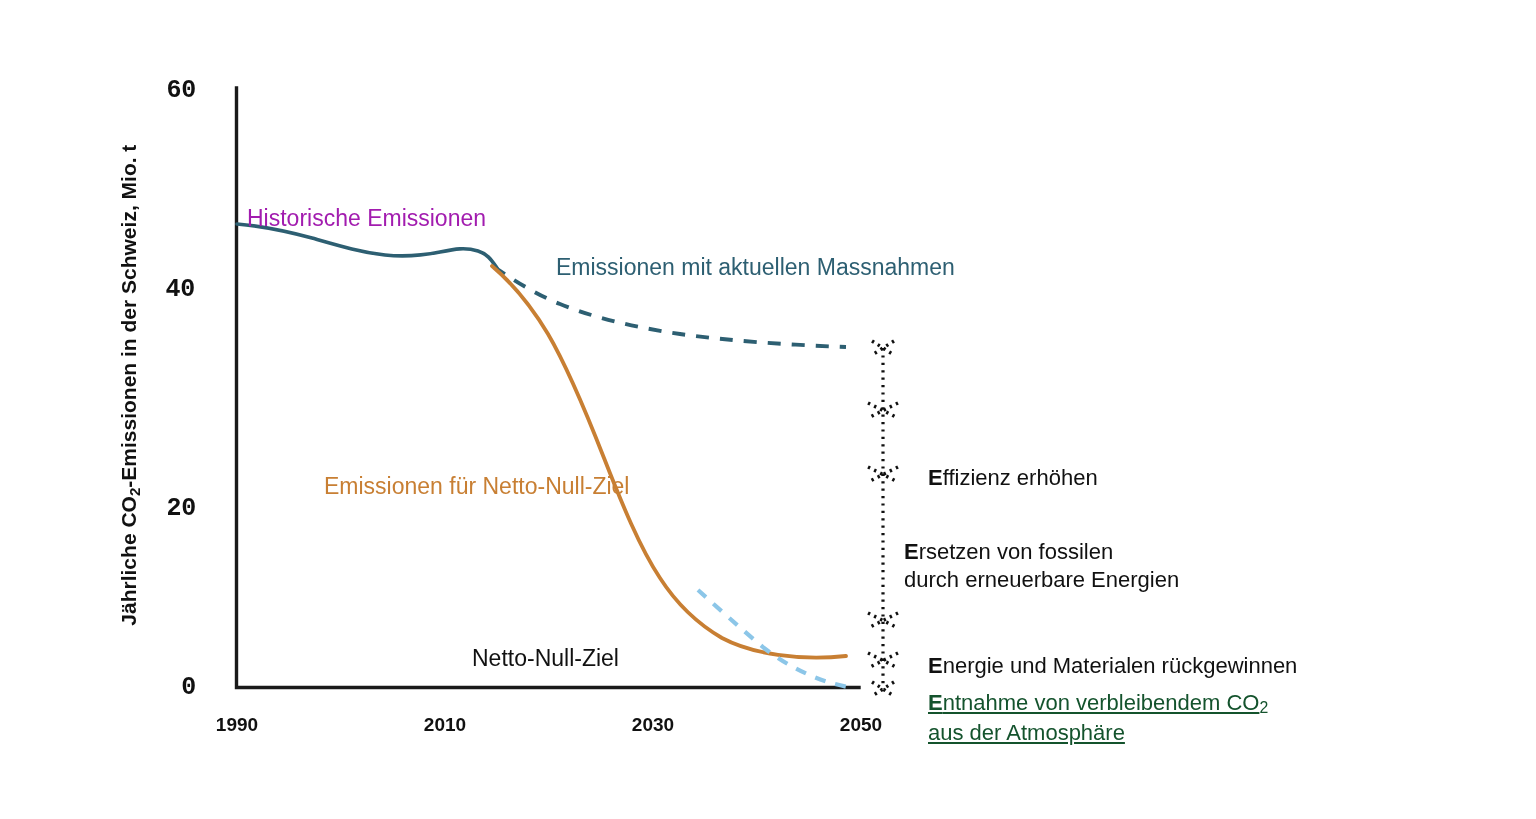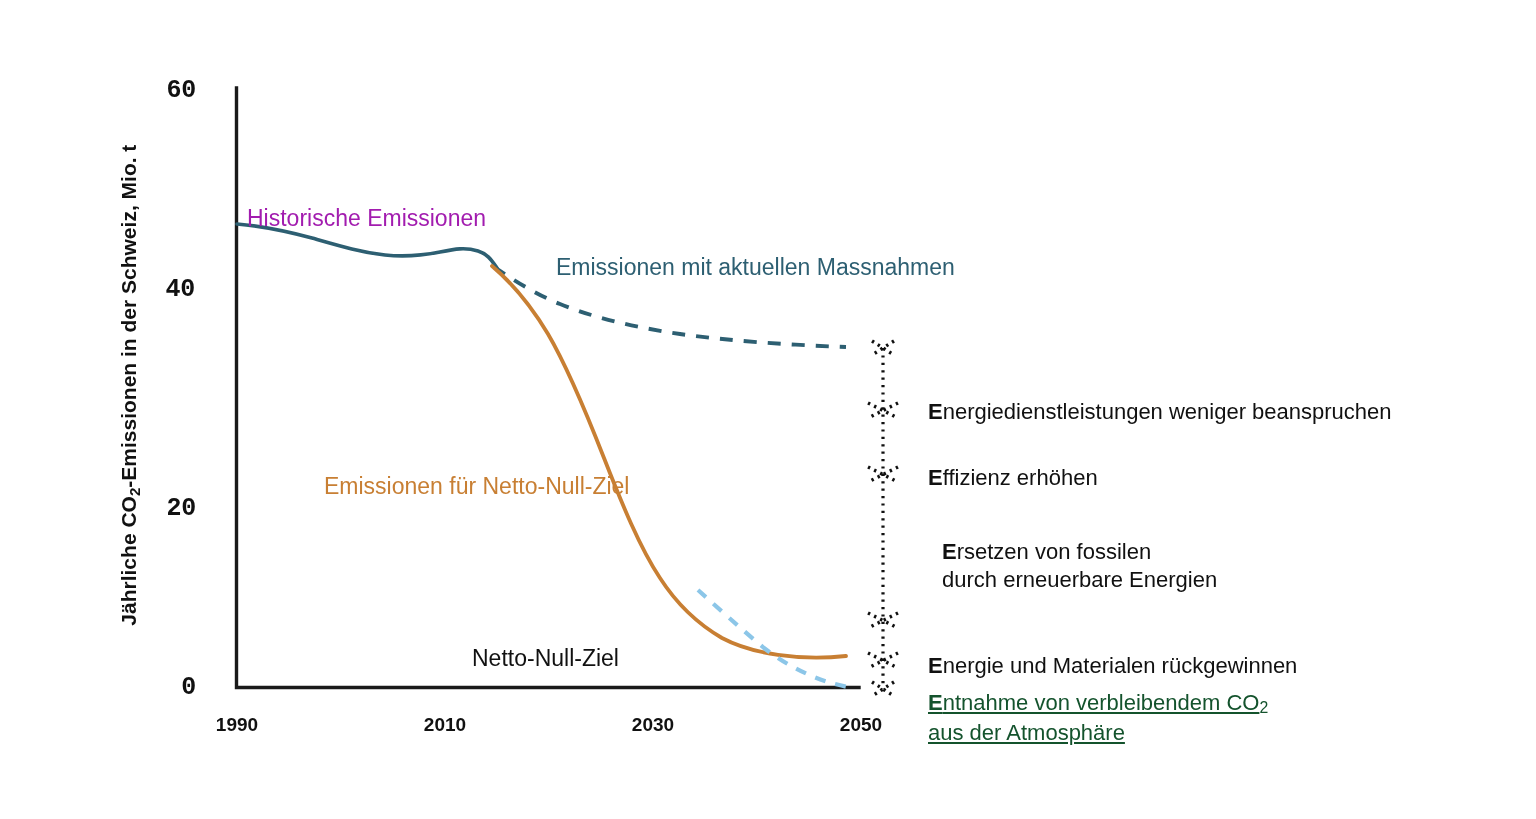--- a/index.html
+++ b/index.html
@@ -149,21 +149,21 @@
     font-family: "Liberation Sans", sans-serif;
     font-size: 22px;
     font-weight: 400;
     color: #111111;
     line-height: 1.27;
     white-space: pre-line;
   }
   .annot b { font-weight: 700; }
   #annot-0 { left: 928px; top: 370px; }
   #annot-1 { left: 928px; top: 436px; }
-  #annot-2 { left: 942px; top: 510px; }
+  #annot-2 { left: 904px; top: 510px; }
   #annot-3 { left: 928px; top: 624px; }
   #annot-4 { left: 928px; top: 661px; color: #14532d; text-decoration: underline; }
   #annot-4 sub { font-size: 0.72em; vertical-align: -0.22em; }
 </style>
 </head>
 <body>
 
 <div id="chart-root">
 
   <svg class="plot" viewBox="0 0 1536 819">
@@ -229,23 +229,20 @@
   <div class="xlab xlab-1990">1990</div>
   <div class="xlab xlab-2010">2010</div>
   <div class="xlab xlab-2030">2030</div>
   <div class="xlab xlab-2050">2050</div>
 
   <div class="series-label" id="label-historical">Historische Emissionen</div>
   <div class="series-label" id="label-current">Emissionen mit aktuellen Massnahmen</div>
   <div class="series-label" id="label-netzero">Emissionen für Netto-Null-Ziel</div>
   <div class="series-label" id="label-netzerotarget">Netto-Null-Ziel</div>
 
-  <div class="annot" id="annot-0">
-    <b>E</b><span>nergiedienstleistungen weniger beanspruchen</span>
-  </div>
   <div class="annot" id="annot-1">
     <b>E</b><span>ffizienz erhöhen</span>
   </div>
   <div class="annot" id="annot-2">
     <b>E</b><span>rsetzen von fossilen
 durch erneuerbare Energien</span>
   </div>
   <div class="annot" id="annot-3">
     <b>E</b><span>nergie und Materialen rückgewinnen</span>
   </div>

